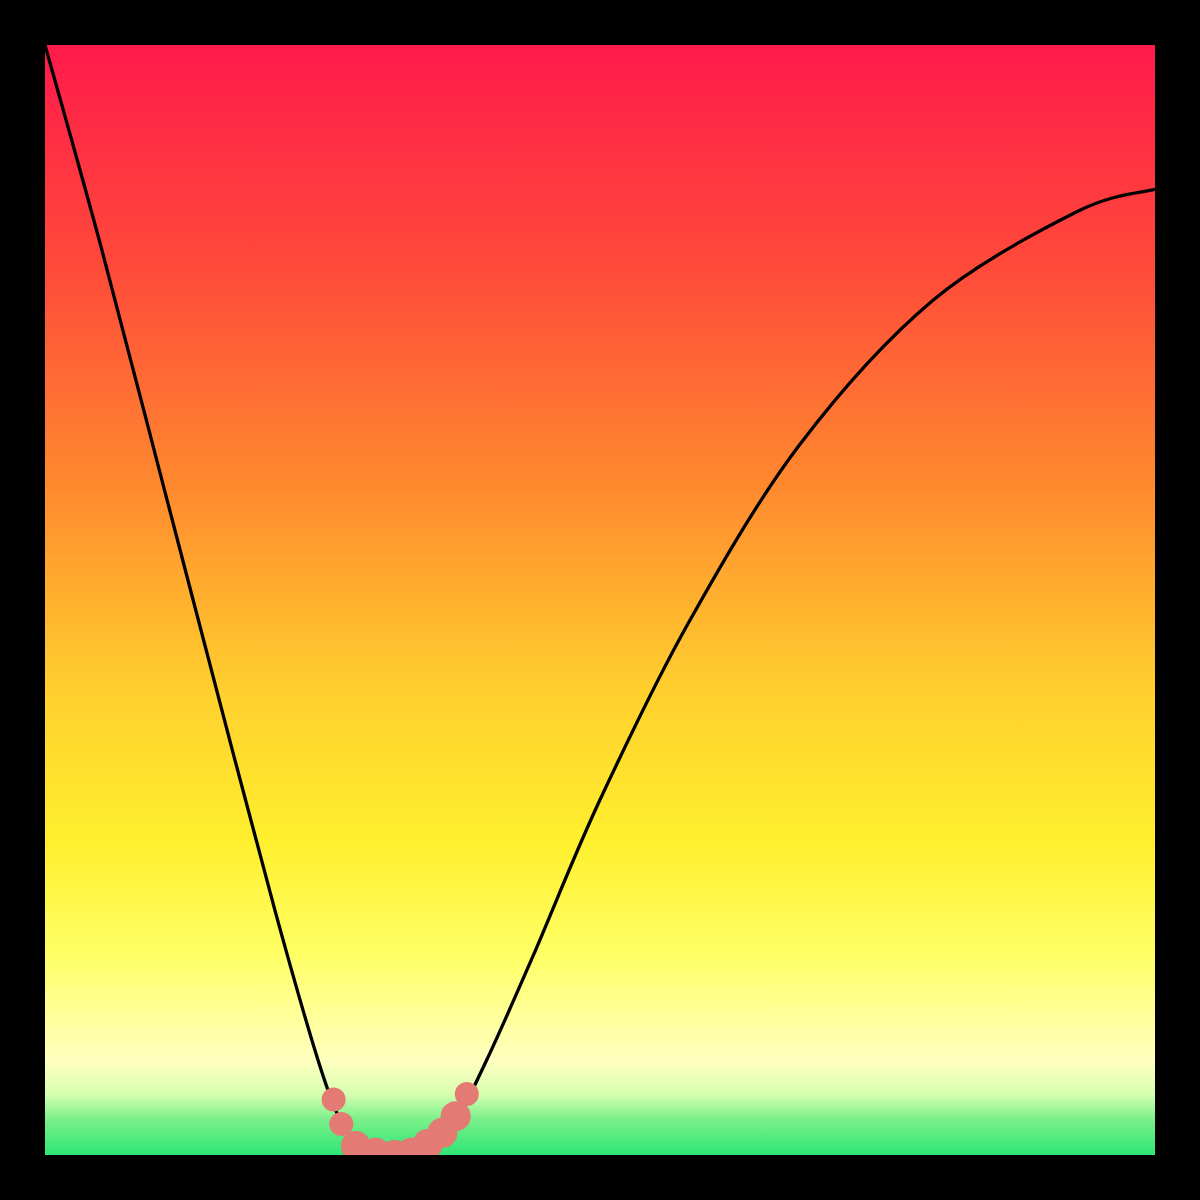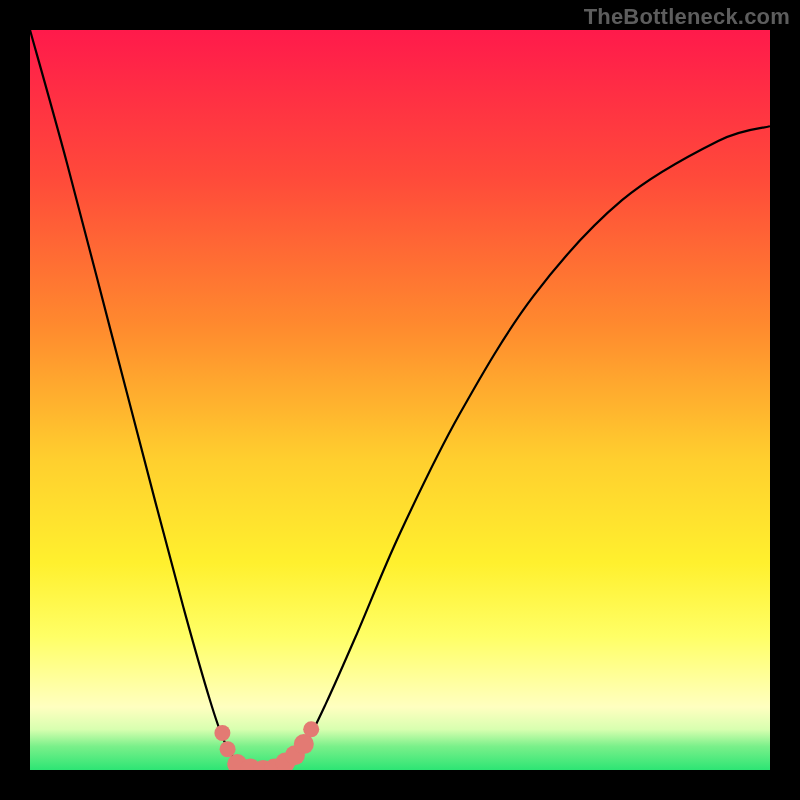--- a/index.html
+++ b/index.html
@@ -37,21 +37,20 @@
   .plot svg {
     width: 740px;
     height: 740px;
     display: block;
   }
 </style>
 </head>
 <body>
 
 <div class="frame">
-  <div class="watermark">TheBottleneck.com</div>
 
   <div class="plot">
     <svg viewBox="0 0 740 740">
       <defs>
         <linearGradient id="bg-grad" x1="0" y1="0" x2="0" y2="1">
         <stop offset="0%" stop-color="#ff1a4b"></stop>
             <stop offset="20%" stop-color="#ff4a3a"></stop>
             <stop offset="40%" stop-color="#ff8a2e"></stop>
             <stop offset="57.99999999999999%" stop-color="#ffcf2e"></stop>
             <stop offset="72%" stop-color="#fff02e"></stop>

